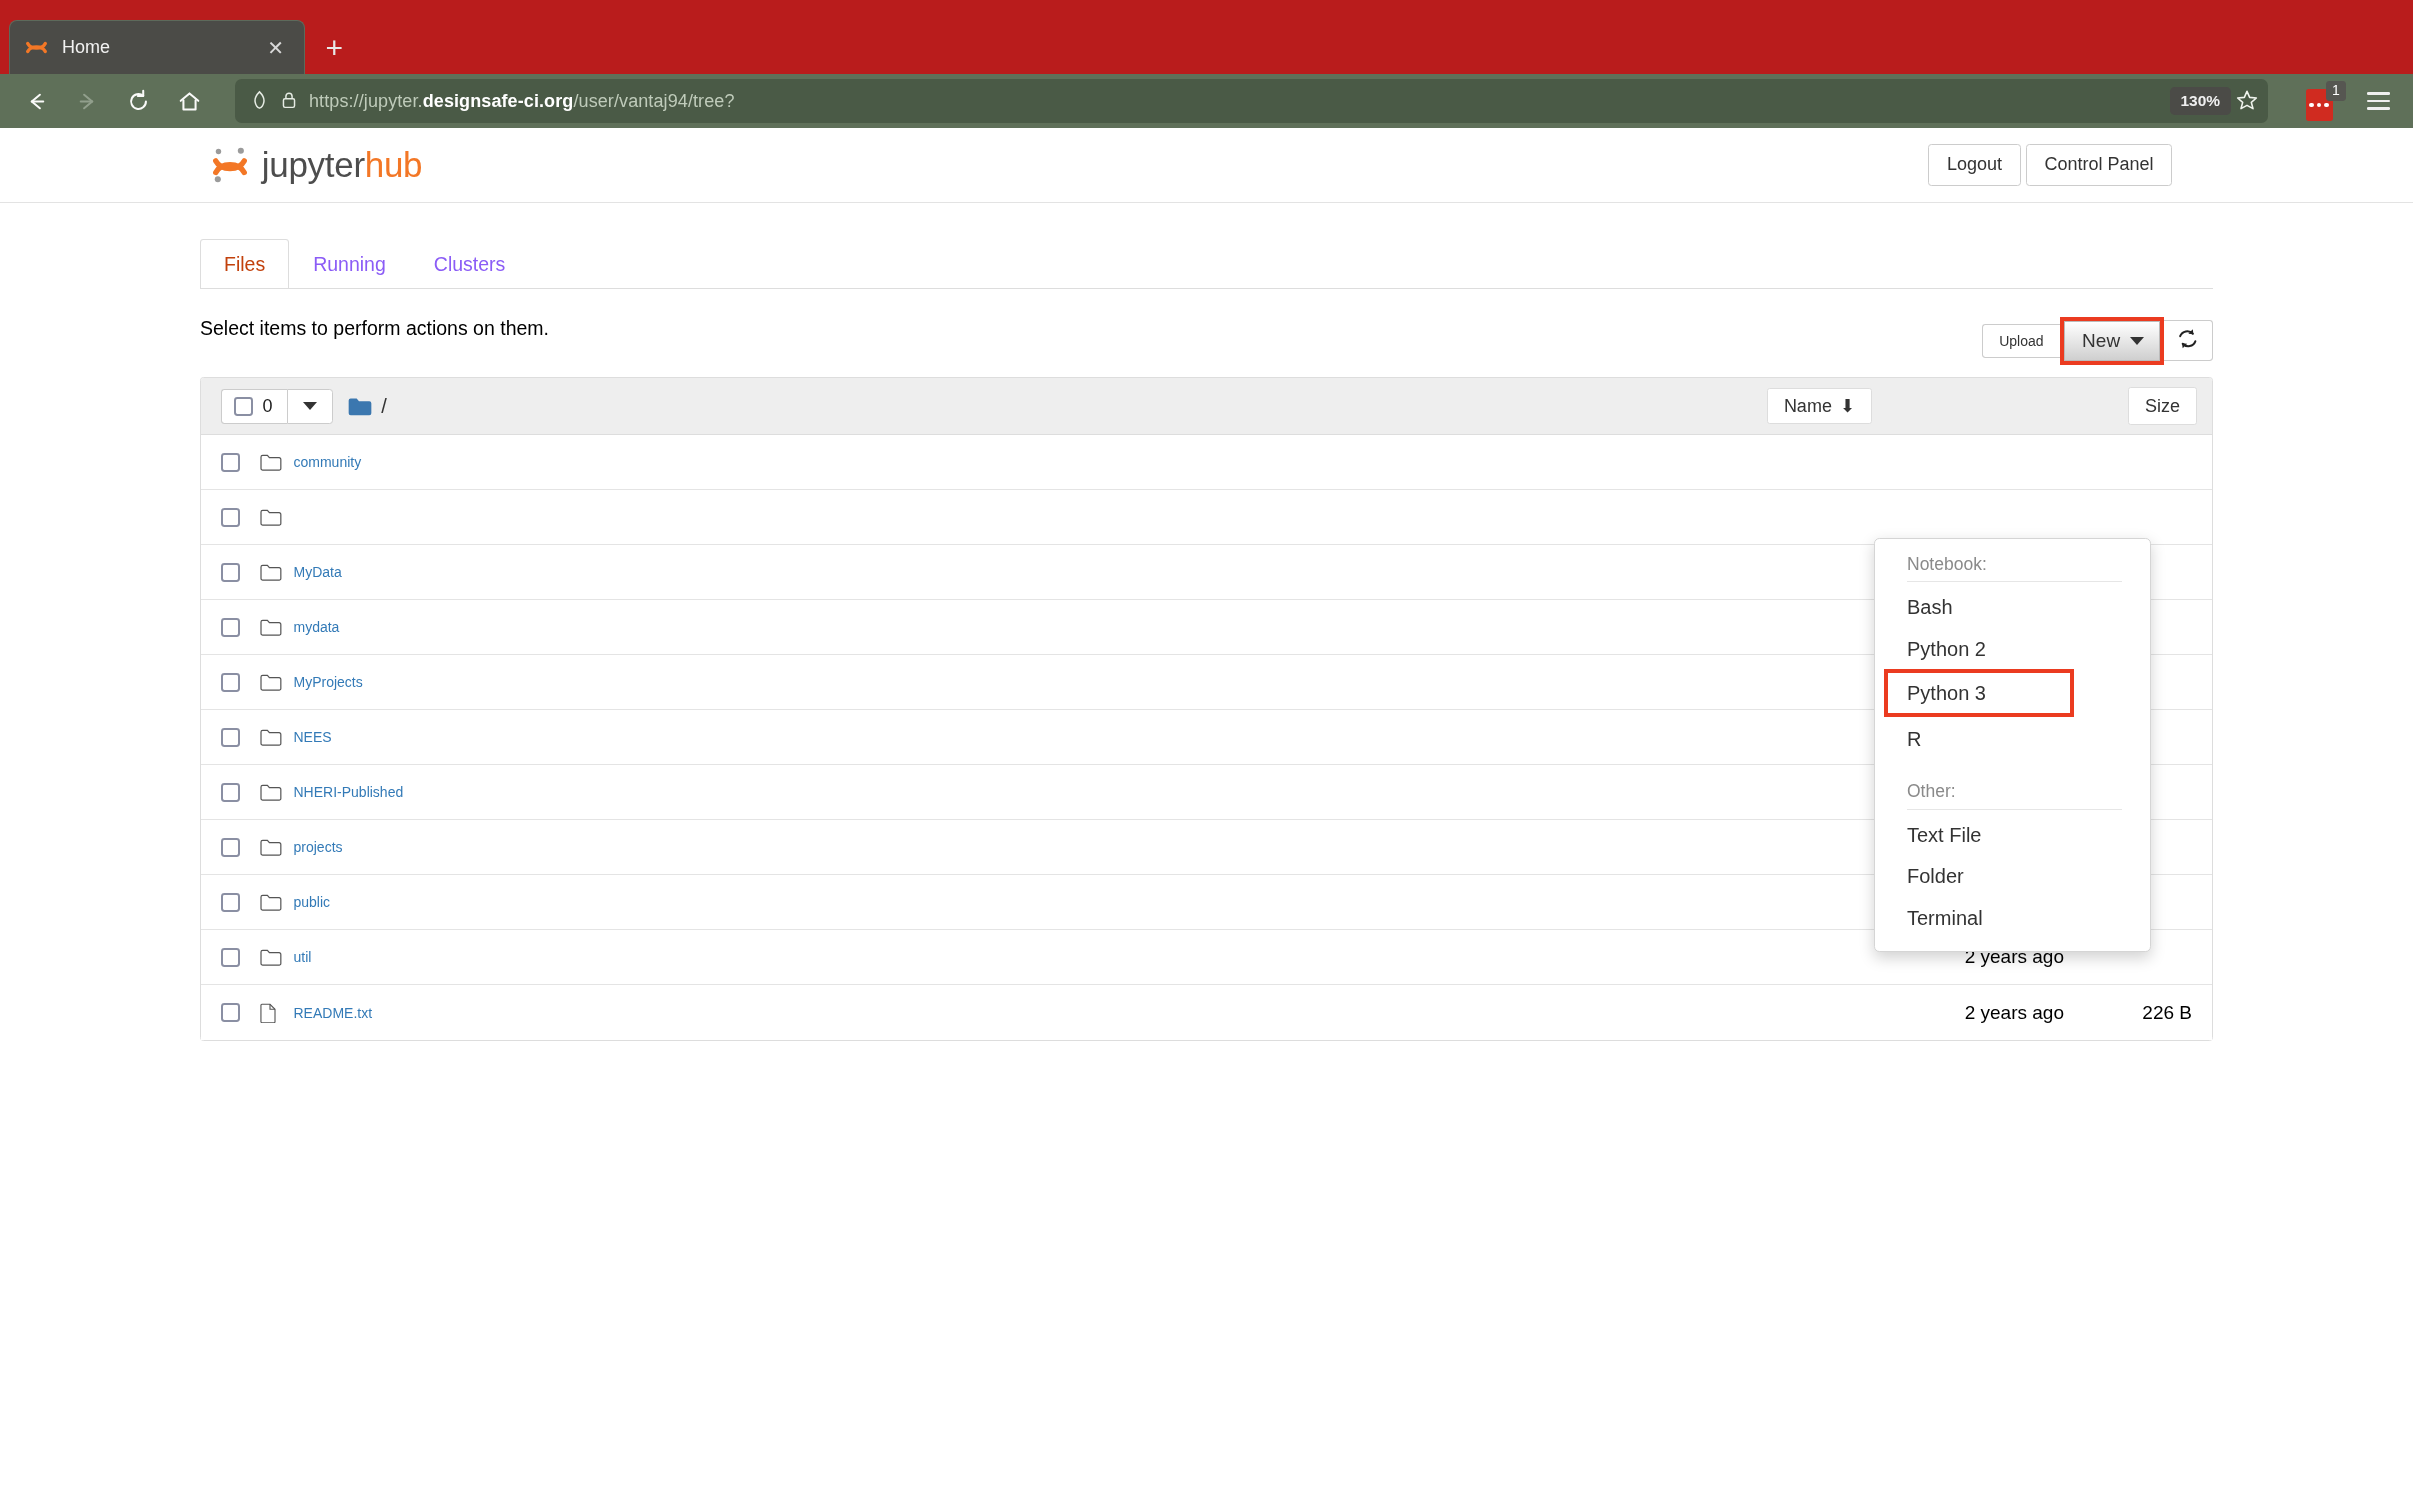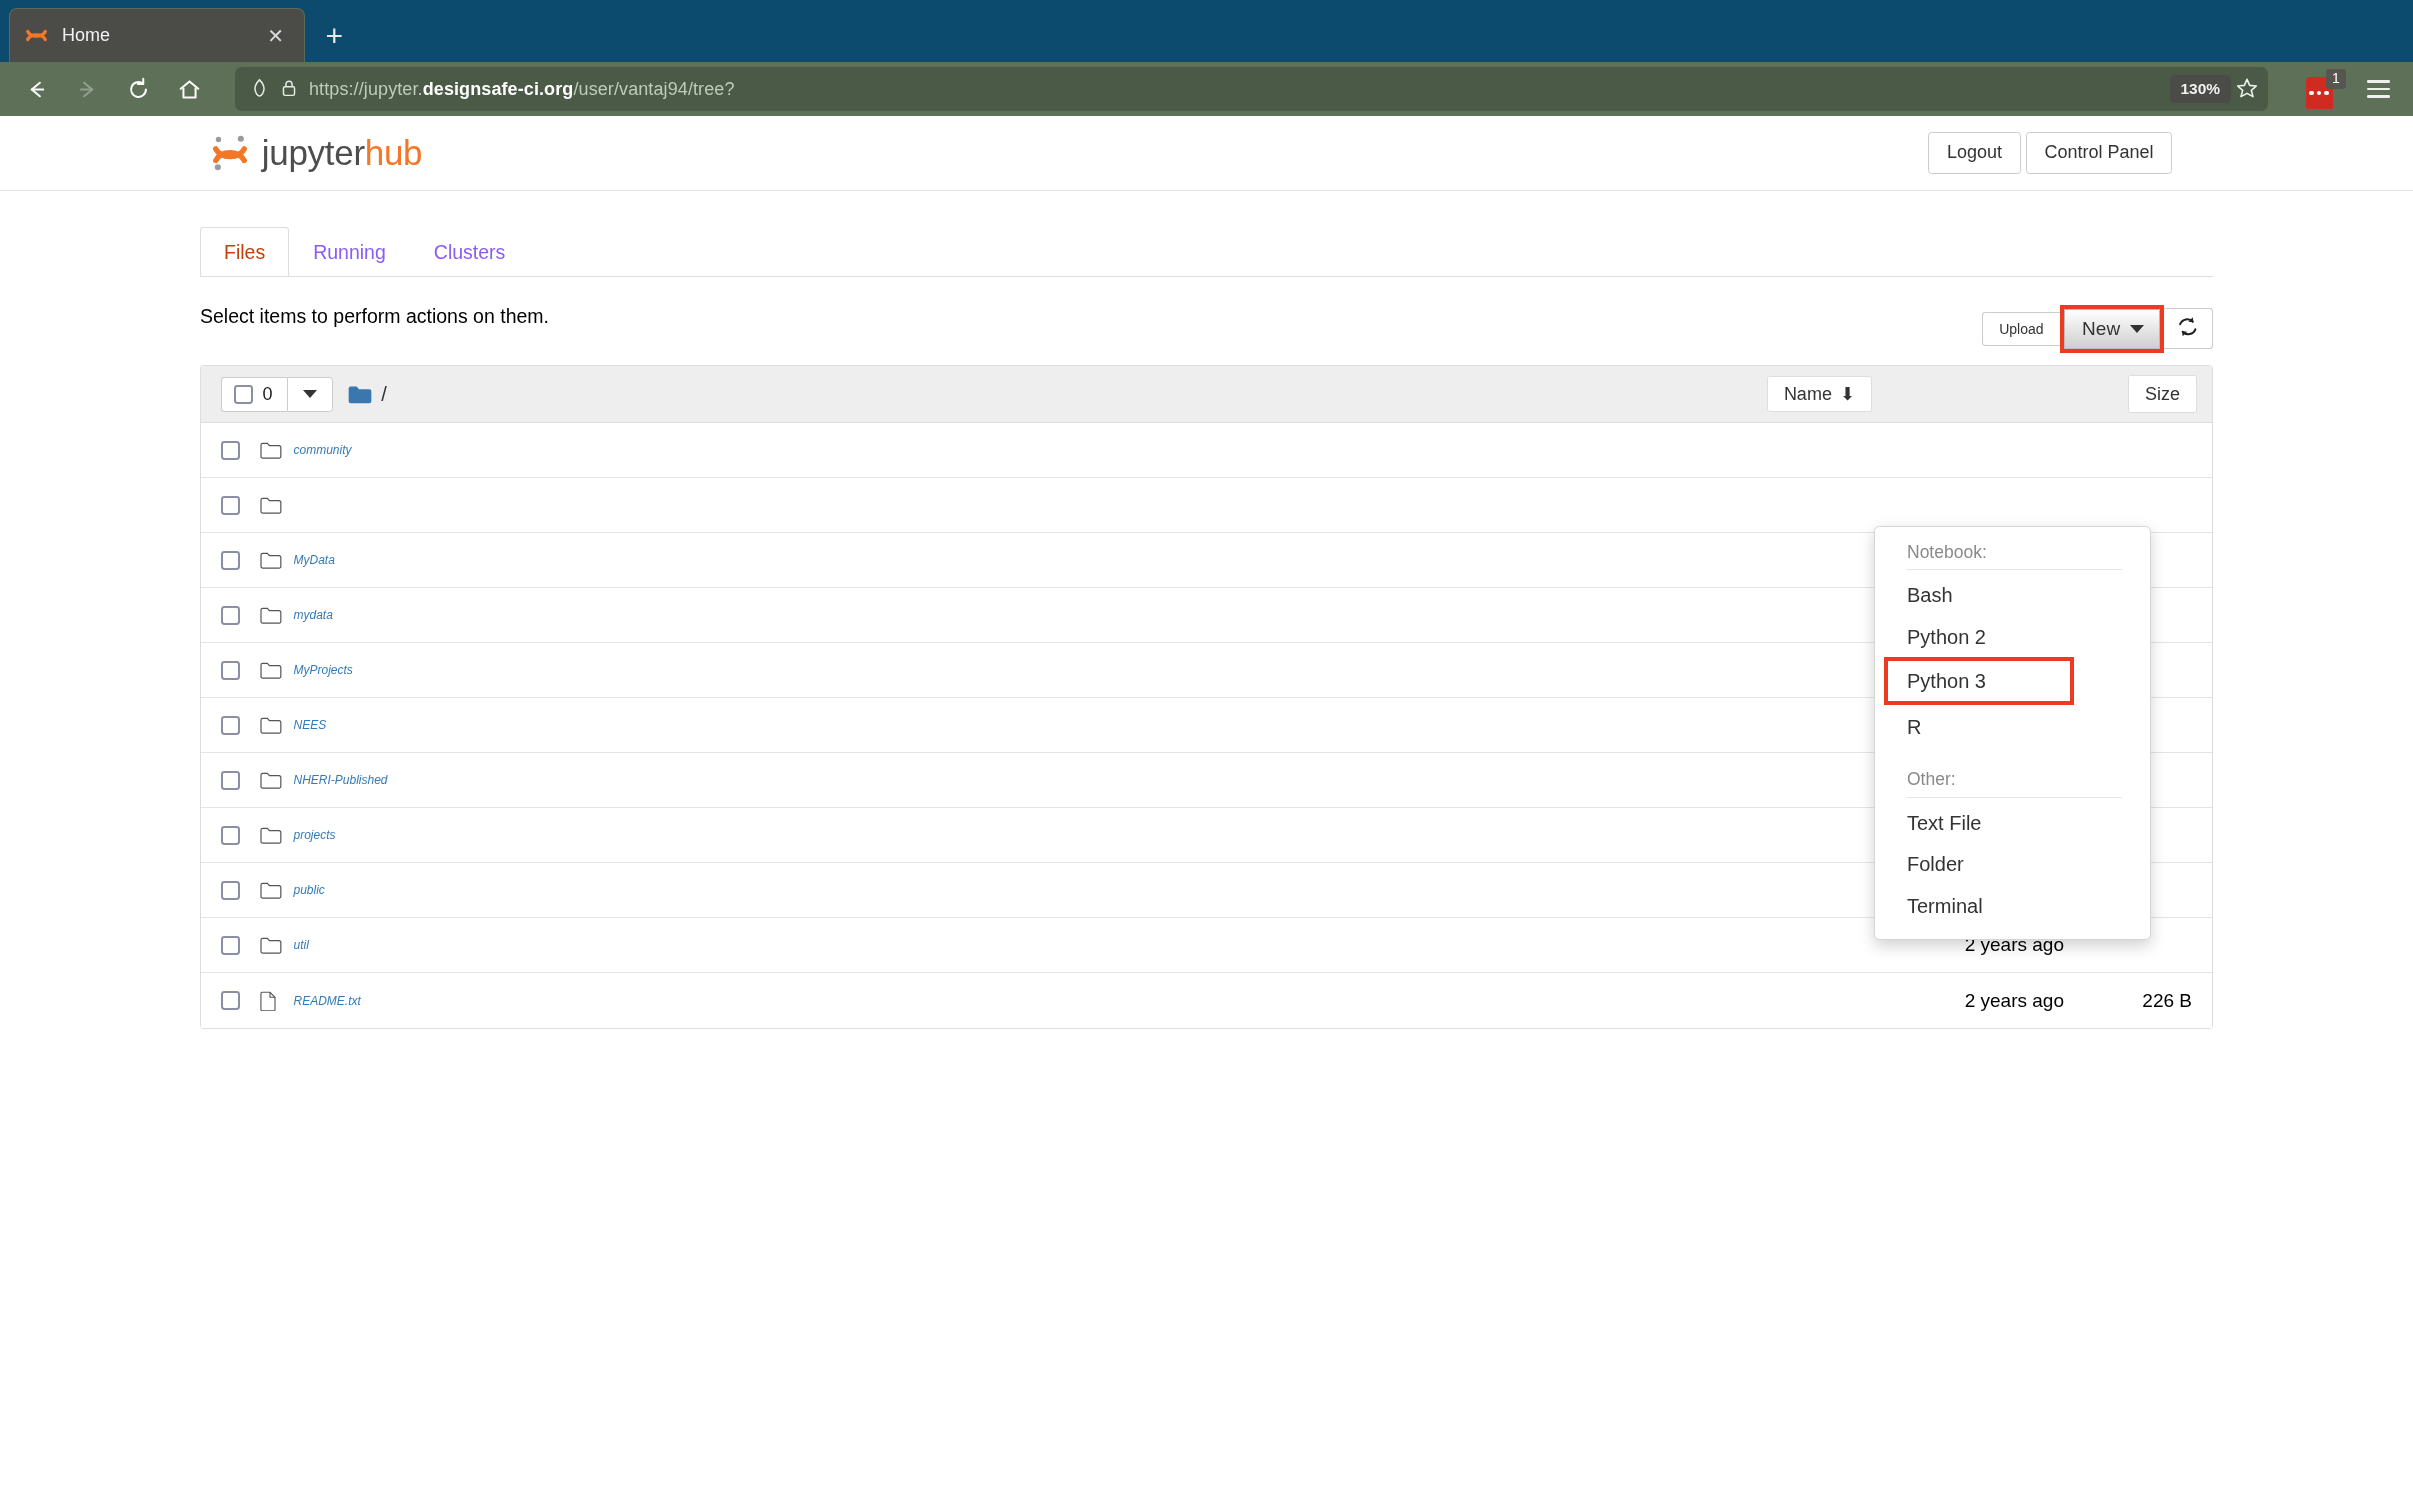--- a/index.html
+++ b/index.html
@@ -6,22 +6,22 @@
   html, body {
     width: 2413px; height: 1508px;
     font-family: "Liberation Sans", sans-serif;
     background: #ffffff;
     overflow: hidden;
   }
 
   
   .browser-chrome { width: 100%; }
   .tab-strip {
-    height: 62px;
-    background: #0c4a6e;
+    height: 74px;
+    background: #b91c1c;
     display: flex;
     align-items: flex-end;
     padding: 0 9.4px 0 9.4px;
   }
   .tab {
     width: 296px; height: 54px;
     background: #4b4b47;
     border-radius: 8px 8px 0 0;
     display: flex; align-items: center;
     padding: 0 15px;
@@ -223,21 +223,21 @@
 
   .row {
     display: flex; align-items: center;
     border-bottom: 0.7px solid #e4e4e4;
     min-height: 55px; padding: 0 20px;
     background: #fff;
   }
   .row:last-child { border-bottom: none; }
   .row-cb { flex: 0 0 19px; margin-right: 20px; }
   .row-icon { flex: 0 0 21.5px; margin-right: 12px; display: flex; align-items: center; }
-  .row-name { font-size: 12px; color: #337ab7; flex: 1; font-style: italic; }
+  .row-name { font-size: 14px; color: #337ab7; flex: 1; }
   .row-date { font-size: 19px; color: #000; width: 222px; text-align: right; }
   .row-size { font-size: 19px; color: #000; width: 128px; text-align: right; }
 
   
   .dropdown-menu {
     position: absolute;
     top: 335px; right: 62px;
     width: 277px;
     background: #ffffff;
     border: 0.7px solid #d5d5d5;

